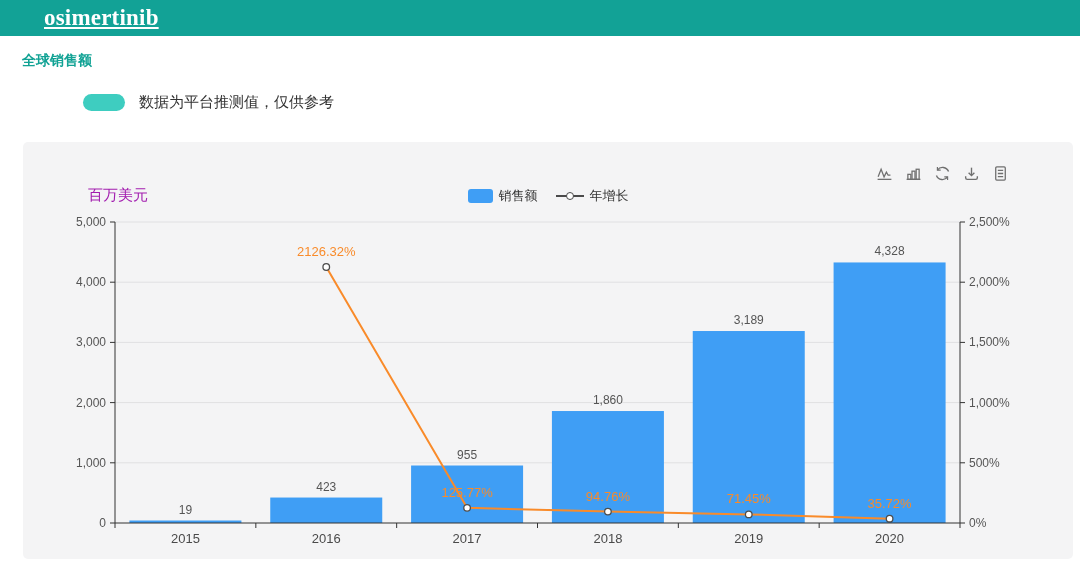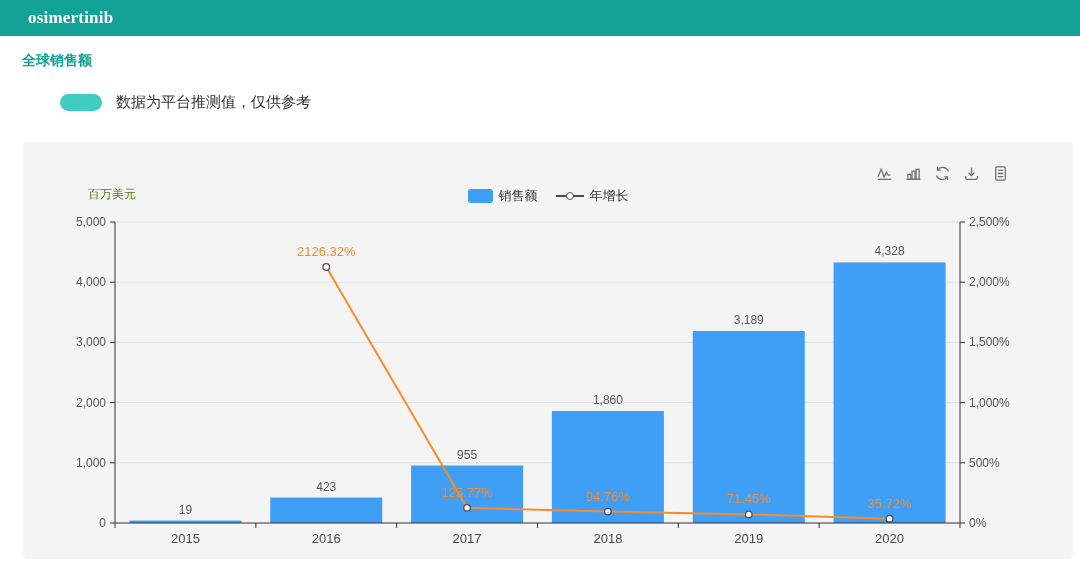--- a/index.html
+++ b/index.html
@@ -6,44 +6,44 @@
   body{
     width:1080px;height:570px;position:relative;background:#ffffff;
     font-family:"Liberation Sans","DejaVu Sans",sans-serif;
     -webkit-font-smoothing:antialiased;overflow:hidden;
   }
   .topbar{
     position:absolute;left:0;top:0;width:1080px;height:36px;
     background:#12a296;display:flex;align-items:center;
   }
   .topbar .title{
-    margin-left:28px;color:#ffffff;font-family:"Liberation Serif","DejaVu Serif",serif;
-    font-weight:bold;font-size:17px;letter-spacing:.2px;
+    margin-left:44px;color:#ffffff;font-family:"Liberation Serif","DejaVu Serif",serif;
+    font-weight:bold;font-size:23px;letter-spacing:.2px;text-decoration:underline;
   }
   .section-row{
     position:absolute;left:22px;top:52px;display:flex;align-items:center;height:16px;flex-direction:column;
   }
   .section-row .sq{width:8px;height:8px;background:#10a294;margin-right:6px;}
   .section-row .section-title{color:#10a294;font-size:14px;font-weight:bold;}
   .note-row{
-    position:absolute;left:60px;top:92px;display:flex;align-items:center;height:20px;
+    position:absolute;left:83px;top:92px;display:flex;align-items:center;height:20px;
   }
   .note-row .pill{width:42px;height:17px;border-radius:9px;background:#3ecdc0;margin-right:14px;}
   .note-row .note-text{color:#333;font-size:15px;}
   .card{
     position:absolute;left:23px;top:142px;width:1050px;height:417px;
     background:#f4f4f5;border-radius:5px;
   }
   .toolbox{
     position:absolute;top:23px;right:64px;display:flex;gap:12px;align-items:center;z-index:3;
   }
   .toolbox .tbtn{width:17px;height:17px;cursor:pointer;display:block;}
   .toolbox svg{display:block;}
   .axis-name{
-    position:absolute;left:65px;top:44px;font-size:12px;color:#4d7c0f;z-index:2;
+    position:absolute;left:65px;top:44px;font-size:15px;color:#a21caf;z-index:2;
   }
   .legend{
     position:absolute;left:0;top:45px;width:1050px;display:flex;justify-content:center;
     align-items:center;gap:18px;z-index:2;
   }
   .legend .item{display:flex;align-items:center;gap:6px;cursor:pointer;}
   .legend .swatch{width:25px;height:14px;border-radius:3px;background:#3f9ef5;}
   .legend .line-marker{position:relative;width:28px;height:14px;}
   .legend .line-marker .ln{position:absolute;left:0;top:6px;width:28px;height:2px;background:#4a4a4a;}
   .legend .line-marker .dot{

